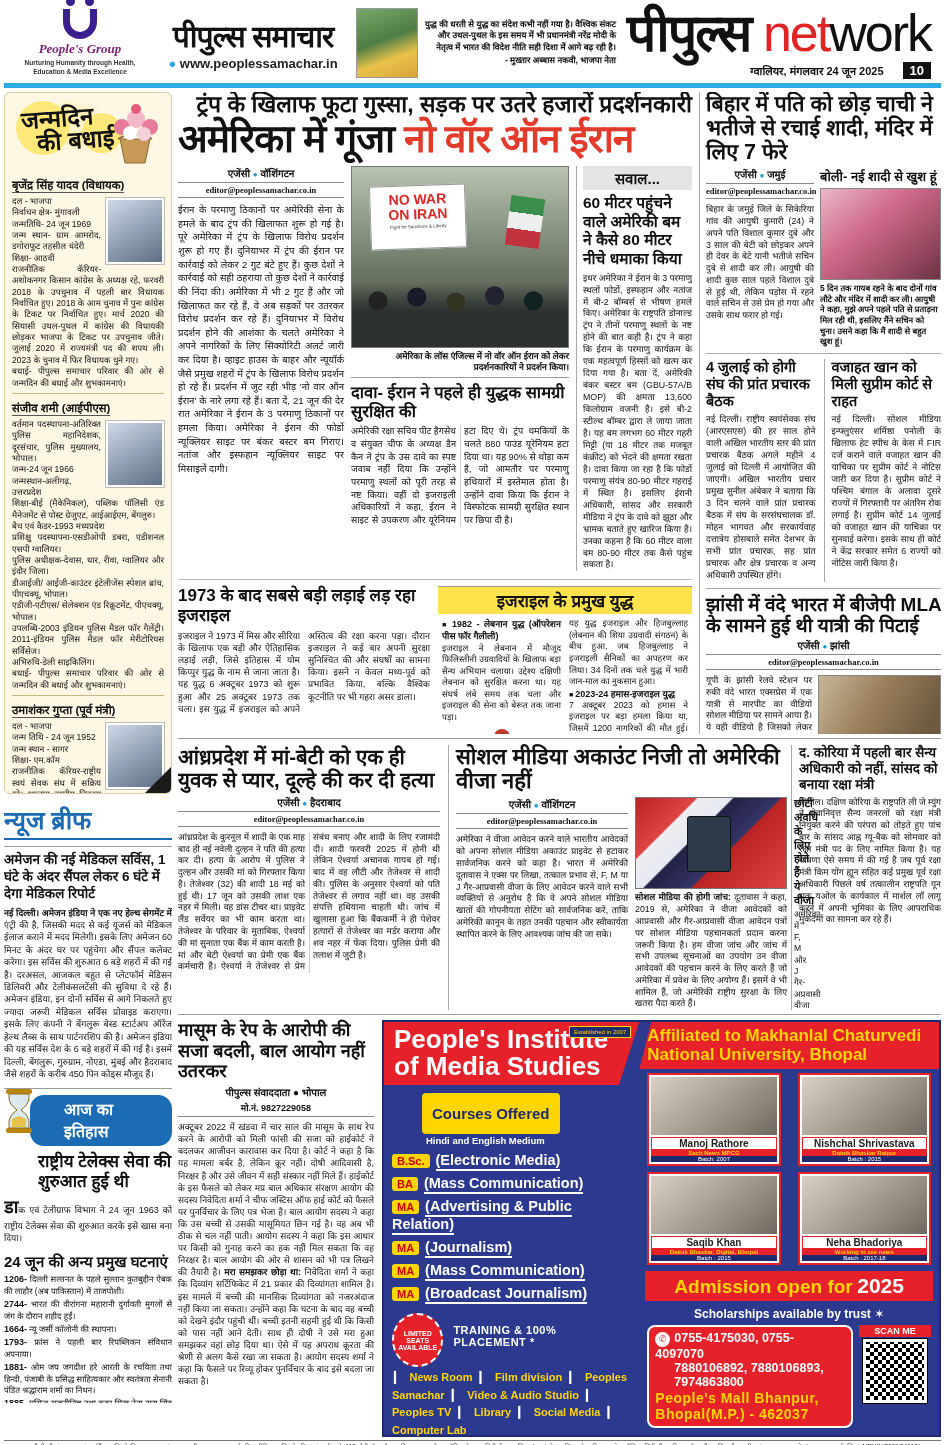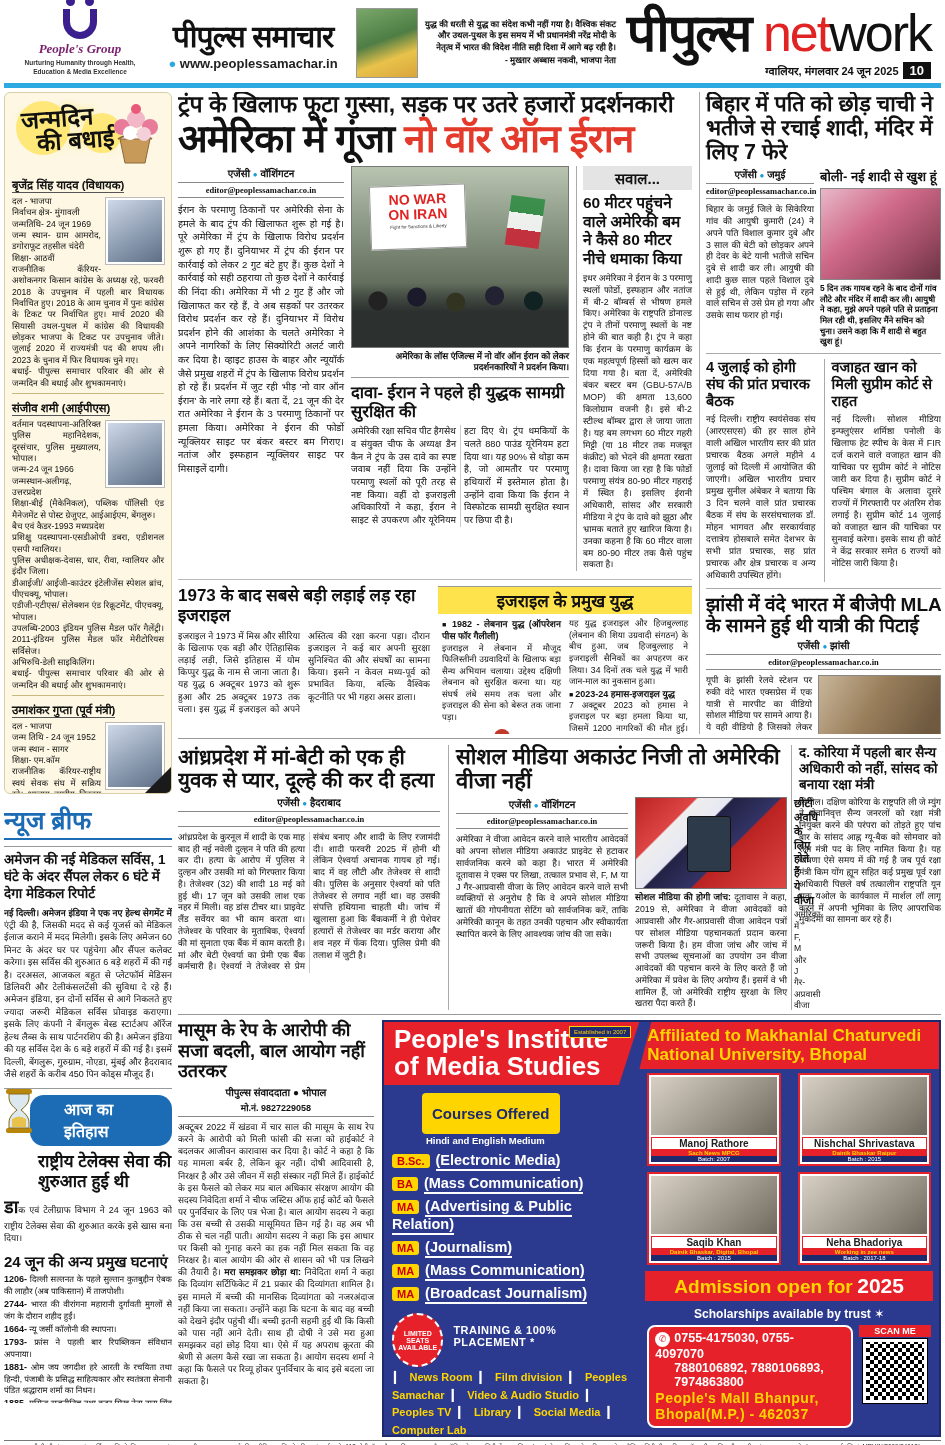--- a/index.html
+++ b/index.html
@@ -21,21 +21,21 @@
   .ps-web .dot { color:#2da9e1; }
   .naqvi { display:flex; gap:6px; width:260px; flex:none; align-items:center; }
   .naqvi-photo { width:62px; height:70px; flex:none; background:linear-gradient(160deg,#7aa86a 0%,#4e7d45 45%,#e8c24a 70%,#d9a53b 100%); border:1px solid #999; }
   .naqvi-quote { font-size:8.5px; font-weight:bold; line-height:1.35; text-align:right; }
   .naqvi-by { text-align:right; margin-top:2px; }
   .brand { flex:1; text-align:right; padding-right:4px; }
   .brand-line { font-size:52px; font-weight:bold; letter-spacing:-2px; line-height:1; white-space:nowrap; }
   .brand-hindi { font-family:"Liberation Serif",serif; }
   .brand-net { color:#e02424; font-family:"Liberation Sans",sans-serif; font-weight:normal; }
   .brand-work { color:#111; font-family:"Liberation Sans",sans-serif; font-weight:normal; }
-  .date-row { display:flex; justify-content:flex-end; align-items:center; gap:4px; margin-top:2px; }
+  .date-row { display:flex; justify-content:flex-end; align-items:center; gap:19px; margin-top:2px; }
   .dateline { font-size:11px; font-weight:bold; }
   .pageno { background:#111; color:#fff; font-size:13px; font-weight:bold; padding:1px 7px; }
 
   
   .page-body { display:flex; gap:6px; padding-top:4px; }
   .left-col { width:168px; flex:none; height:1311px; overflow:hidden; }
   .main-col { flex:1; min-width:0; }
 
   
   .bday { background:#fdf7e3; border:1px solid #d8cfa8; border-radius:6px; padding:6px 7px; height:702px; overflow:hidden; position:relative; }
@@ -69,21 +69,21 @@
   .hist-intro:first-letter { font-size:18px; font-weight:bold; }
   .hist-sub { font-size:15px; font-weight:bold; margin:7px 0 3px; }
   .hist-ev { font-size:8.3px; line-height:1.32; text-align:justify; margin-bottom:2px; }
   .hist-ev b { font-size:9px; }
 
   
   .row1 { display:flex; gap:7px; height:642px; overflow:hidden; }
   .lead-zone { flex:1; min-width:0; }
   .right-zone { width:242px; flex:none; border-left:1px solid #aaa; padding-left:6px; }
 
-  .kicker { font-size:23px; font-weight:bold; line-height:1.1; }
+  .kicker { font-size:23px; font-weight:bold; line-height:1.1;text-align:right; }
   .lead-head { font-size:39px; font-weight:bold; letter-spacing:-1px; line-height:1.05; margin:2px 0 6px; }
   .lead-head .red { color:#e43a2b; }
   .lead-grid { display:grid; grid-template-columns:166px 218px 1fr; gap:7px; }
   .byline { text-align:center; font-size:10px; font-weight:bold; padding-bottom:2px; }
   .byline .dot { color:#1b9dd9; font-size:8px; }
   .bemail { text-align:center; font-size:8.5px; font-weight:bold; font-family:"Liberation Serif",serif; border-top:1px solid #888; border-bottom:1px solid #888; padding:2px 0; margin-bottom:5px; }
   .btxt { font-size:9.6px; line-height:1.42; text-align:justify; }
   .lead-photo { height:182px; background:linear-gradient(180deg,#b8c4b0 0%,#8e9b88 30%,#5d6757 70%,#3c443a 100%); position:relative; border:1px solid #777; overflow:hidden; }
   .placard { position:absolute; left:18px; top:18px; width:96px; height:64px; background:#fff; border:1px solid #999; padding:6px 4px; text-align:center; transform:rotate(-2deg); }
   .placard .l1 { color:#e02424; font-weight:bold; font-size:14px; line-height:1.05; }

